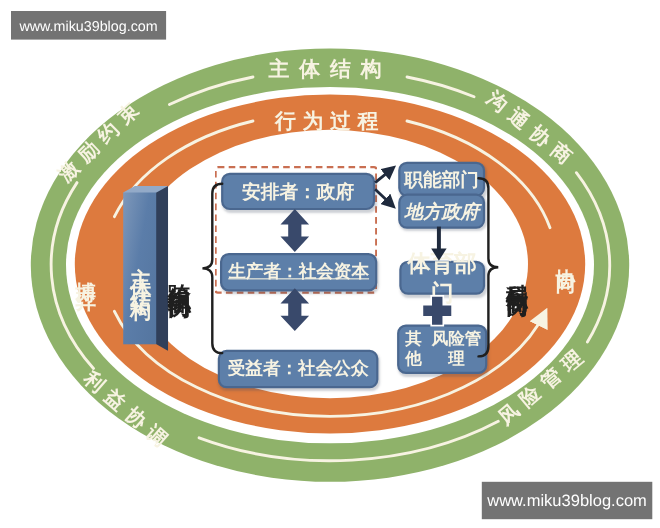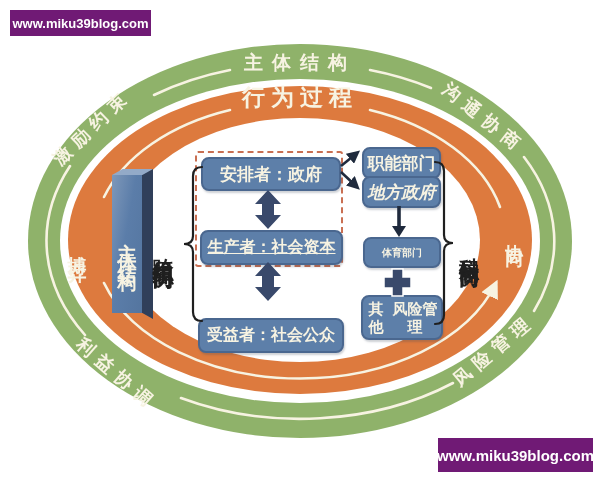--- a/index.html
+++ b/index.html
@@ -1,20 +1,20 @@
 <!DOCTYPE html>
 <html><head>
 <meta charset="utf-8">
 <style>
   html,body{margin:0;padding:0;background:#ffffff;}
   #stage{position:relative;width:600px;height:480px;background:#ffffff;overflow:hidden;
          font-family:"Liberation Serif","DejaVu Serif",serif;}
   #rings-svg{position:absolute;left:0;top:0;z-index:0;}
-  .banner{position:absolute;z-index:6;background:#701a75;color:#ffffff;
-          font-family:"Liberation Sans","DejaVu Sans",sans-serif;font-weight:bold;
+  .banner{position:absolute;z-index:6;background:#737373;color:#ffffff;
+          font-family:"Liberation Sans","DejaVu Sans",sans-serif;font-weight:normal;
           display:flex;align-items:center;justify-content:center;}
   .banner.top{left:10px;top:10px;width:141px;height:26px;font-size:13px;}
   .banner.bottom{left:438px;top:438px;width:155px;height:34px;font-size:15px;}
   .rlabel{position:absolute;z-index:2;color:#f7f3e2;font-weight:bold;
           display:flex;align-items:center;justify-content:center;white-space:nowrap;}
   .vtext{writing-mode:vertical-rl;text-orientation:upright;}
   .box{position:absolute;z-index:3;background:#5d7fa9;border:2px solid #4a678f;border-radius:8px;
        color:#f7f3e2;font-weight:bold;display:flex;align-items:center;justify-content:center;
        text-align:center;box-shadow:1px 2px 2px rgba(60,70,90,.25);}
   .dashed-box{position:absolute;z-index:2;border:2px dashed #c96f52;border-radius:3px;background:transparent;}
@@ -61,21 +61,21 @@
       <path d="M 230,110 A 206 138 0 0 0 104,197"></path>
       <path d="M 104,283 A 206 138 0 0 0 496,283" marker-end="url(#ah-cream)"></path>
       <path d="M 500,207 A 206 138 0 0 0 370,110"></path>
     </g>
   </svg>
 
   <div class="banner top">www.miku39blog.com</div>
   <div class="banner bottom">www.miku39blog.com</div>
 
   <div class="rlabel" style="left:220px;top:50px;width:160px;height:26px;font-size:19px;letter-spacing:9px;">主体结构</div>
-  <div class="rlabel" style="left:230px;top:86px;width:140px;height:22px;font-size:23px;letter-spacing:6px;">行为过程</div>
+  <div class="rlabel" style="left:230px;top:99px;width:140px;height:22px;font-size:19px;letter-spacing:6px;">行为过程</div>
   <div class="rlabel" style="left:22px;top:114px;width:140px;height:26px;font-size:18px;letter-spacing:7px;transform:rotate(-44deg);">激励约束</div>
   <div class="rlabel" style="left:414px;top:105px;width:140px;height:26px;font-size:18px;letter-spacing:7px;transform:rotate(39deg);">沟通协商</div>
   <div class="rlabel" style="left:47px;top:361px;width:140px;height:26px;font-size:18px;letter-spacing:7px;transform:rotate(41deg);">利益协调</div>
   <div class="rlabel" style="left:424px;top:337px;width:140px;height:26px;font-size:18px;letter-spacing:7px;transform:rotate(-40deg);">风险管理</div>
   <div class="rlabel vtext" style="left:64px;top:213px;width:26px;height:68px;font-size:19px;letter-spacing:7px;">博弈</div>
   <div class="rlabel vtext" style="left:501px;top:205px;width:26px;height:62px;font-size:18px;letter-spacing:7px;">协同</div>
 
   <div class="bar-top"></div>
   <div class="bar-side"></div>
   <div class="bar-front">
@@ -85,21 +85,21 @@
   <div class="group-label vtext" style="left:149px;top:186px;width:28px;height:124px;font-size:21px;letter-spacing:3px;">跨组织协同</div>
   <div class="group-label vtext" style="left:456px;top:188px;width:28px;height:122px;font-size:20px;letter-spacing:3px;">科层制协同</div>
 
   <div class="dashed-box" style="left:195px;top:151px;width:144px;height:112px;"></div>
 
   <div class="box" style="left:201px;top:157px;width:136px;height:30px;font-size:17px;">安排者：政府</div>
   <div class="box" style="left:200px;top:230px;width:139px;height:31px;font-size:16px;text-decoration:underline;">生产者：社会资本</div>
   <div class="box" style="left:198px;top:302px;width:142px;height:31px;font-size:16px;margin-top:16px;">受益者：社会公众</div>
   <div class="box" style="left:362px;top:147px;width:75px;height:28px;font-size:17px;">职能部门</div>
   <div class="box" style="left:362px;top:176px;width:75px;height:28px;font-size:17px;font-style:italic;">地方政府</div>
-  <div class="box" style="left:363px;top:237px;width:74px;height:27px;font-size:10px;">体育部门</div>
+  <div class="box" style="left:363px;top:237px;width:74px;height:27px;font-size:21px;">体育部门</div>
   <div class="box" style="left:361px;top:295px;width:78px;height:41px;font-size:15px;line-height:1.2;">
     <span>其他</span>
     <span>风险管理</span>
   </div>
 
   <svg class="svg-overlay" width="600" height="480" viewBox="0 0 600 480">
     <defs>
       <marker id="ah-nav" viewBox="0 0 10 10" refX="7" refY="5" markerWidth="5" markerHeight="5" orient="auto">
         <path d="M0 0 L10 5 L0 10 z" fill="#1f2a3d"></path>
       </marker>

